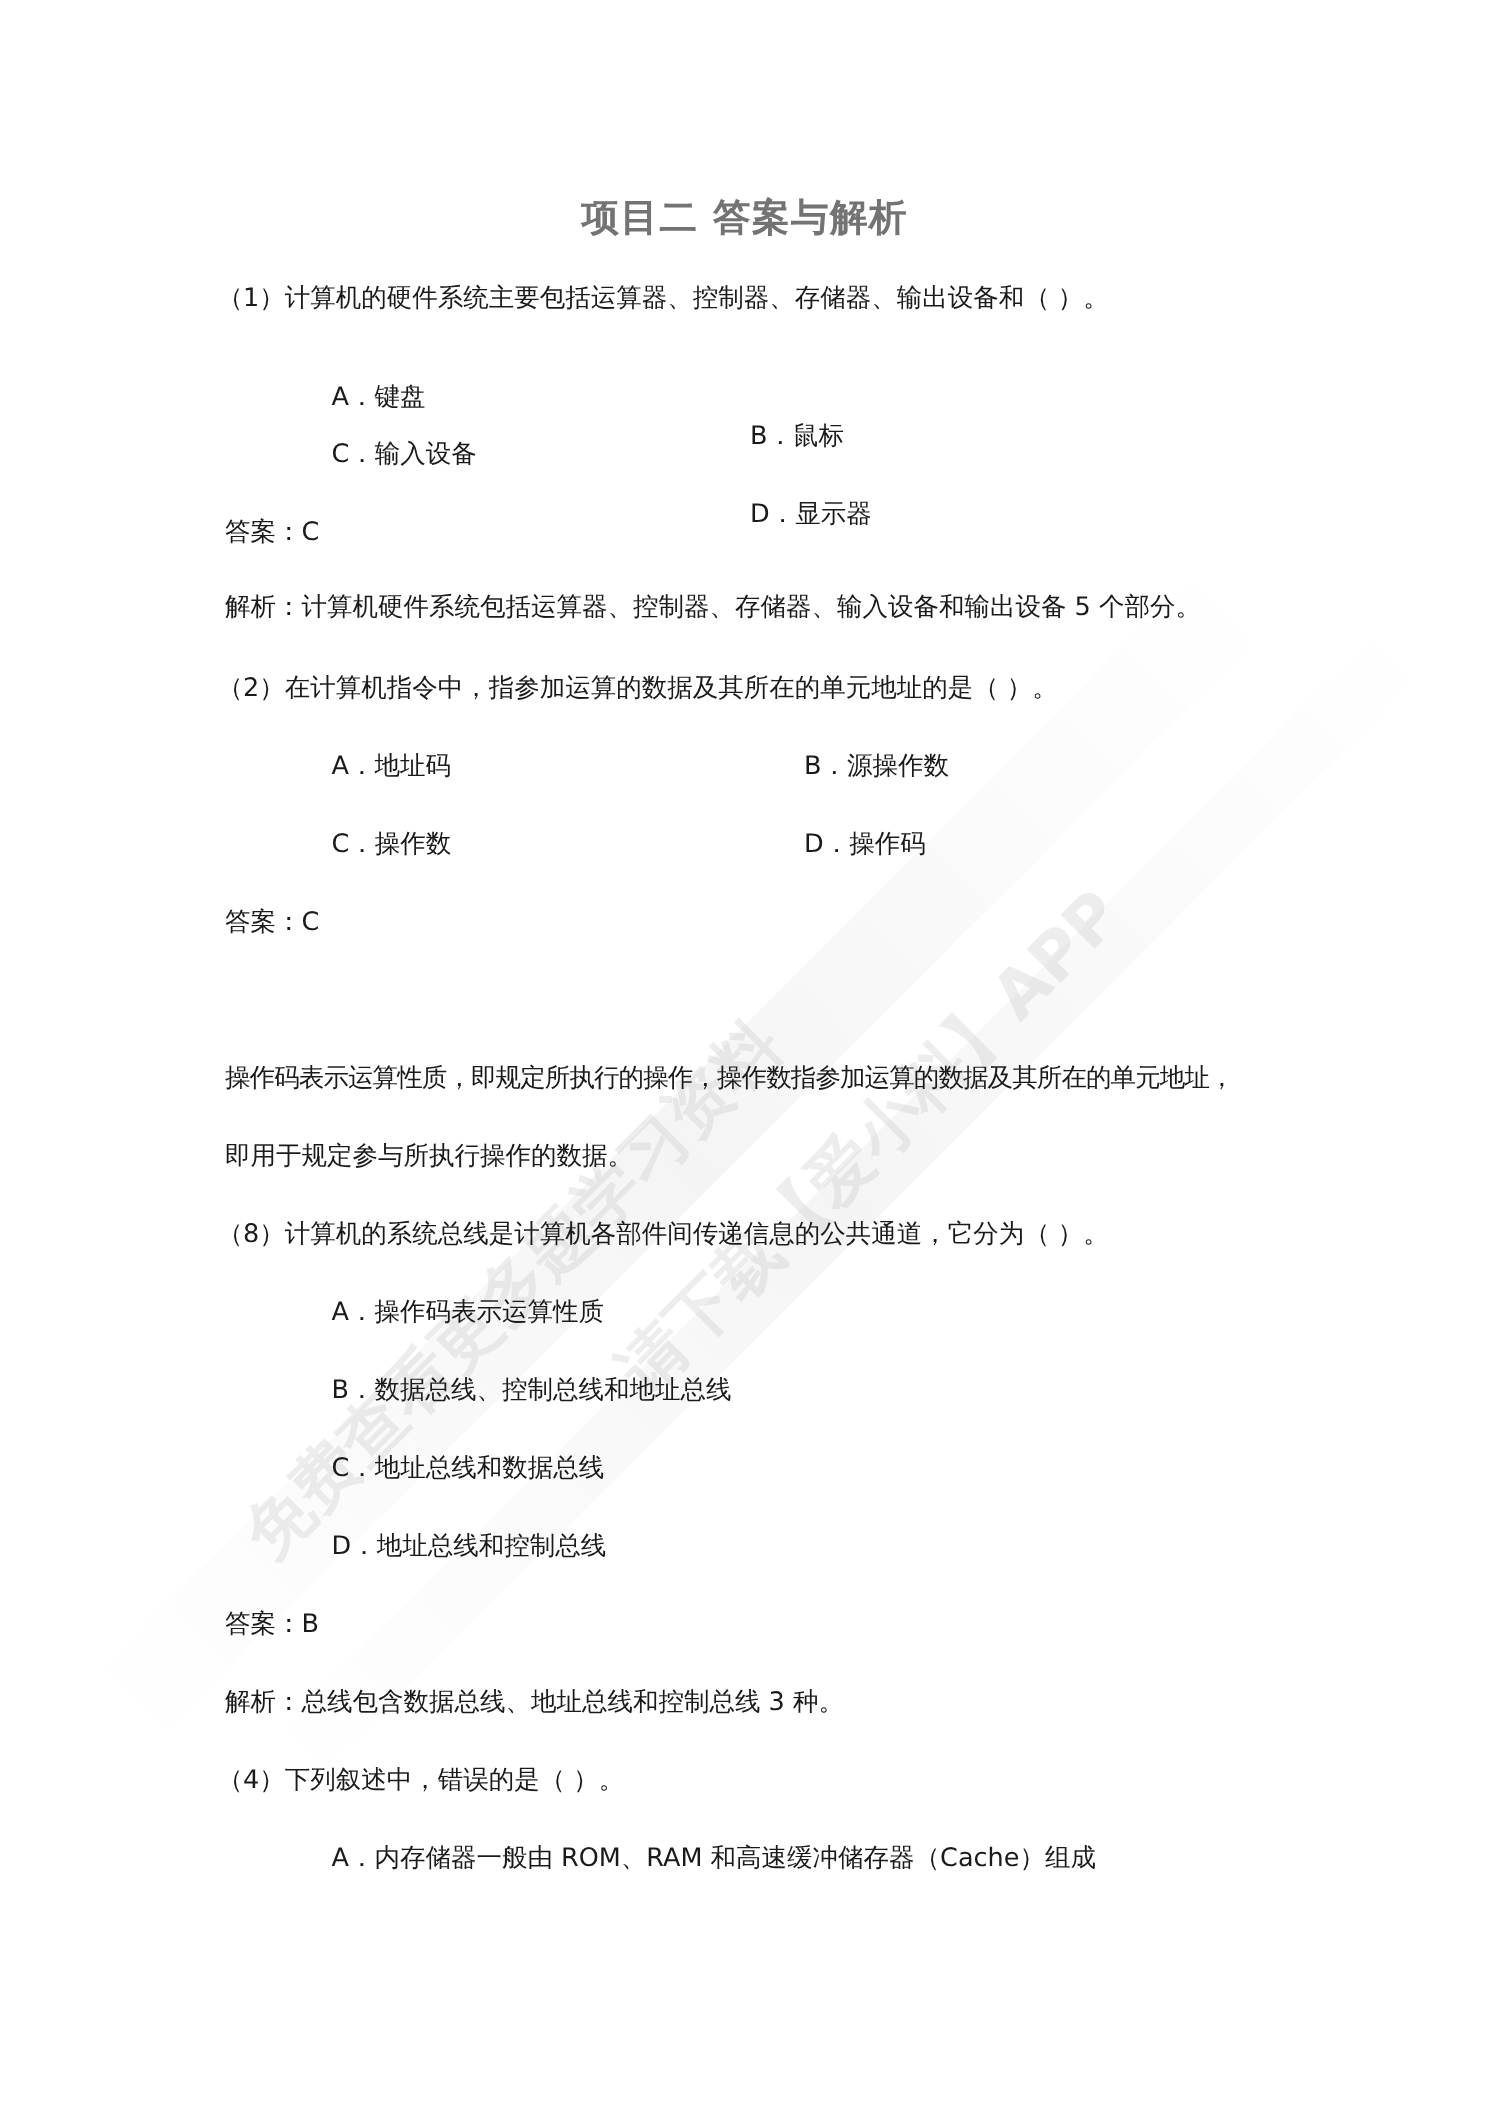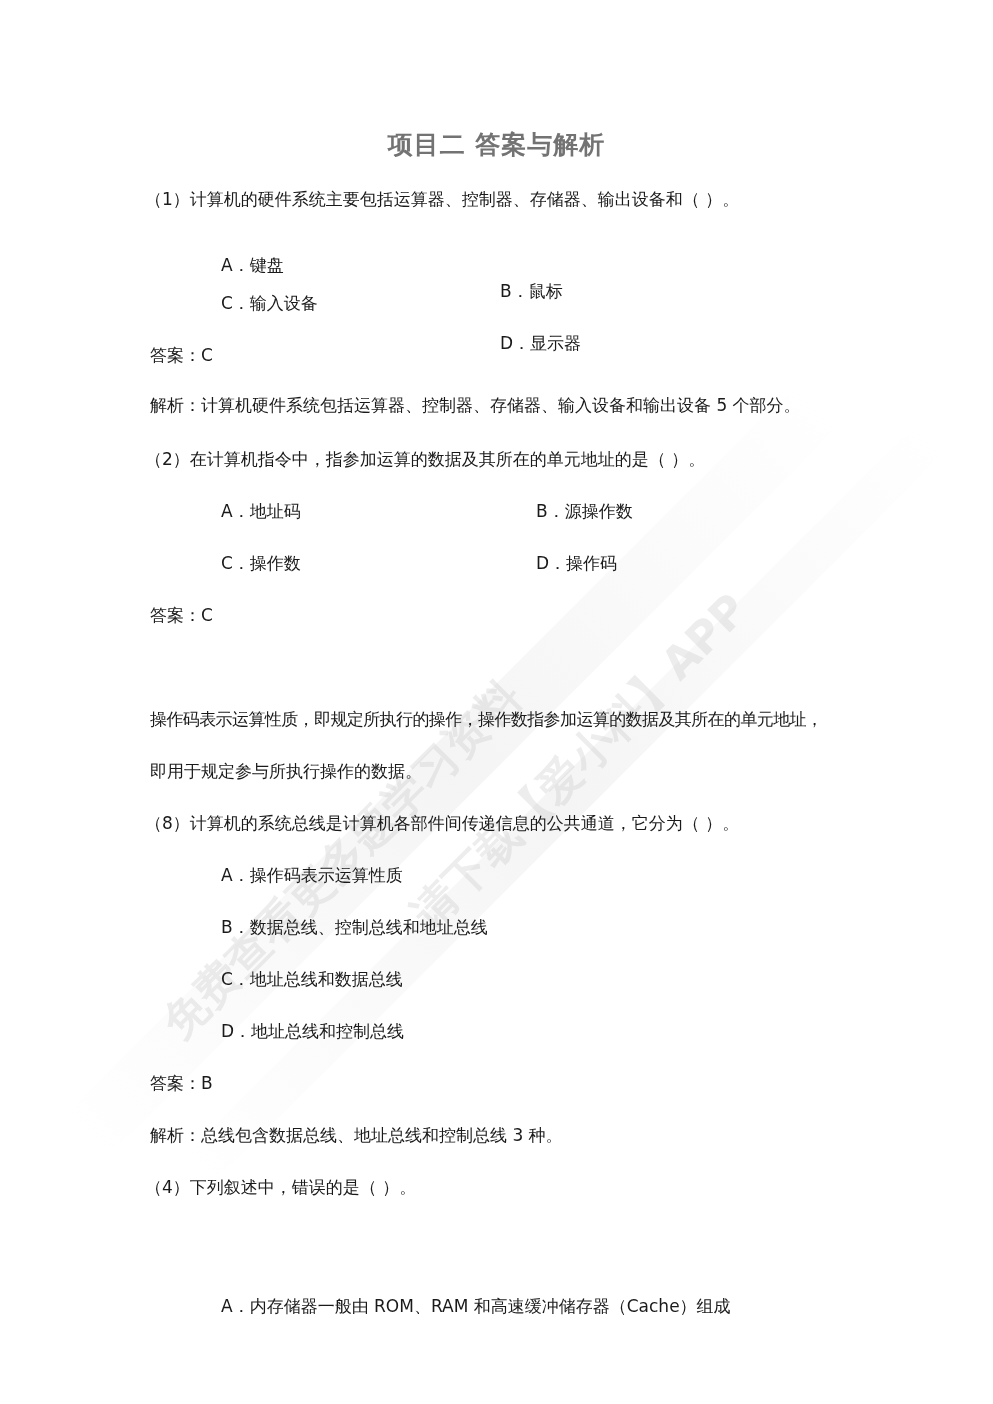--- a/index.html
+++ b/index.html
@@ -90,15 +90,15 @@
 
   <div class="line q" style="top:811px;">（8）计算机的系统总线是计算机各部件间传递信息的公共通道，它分为（      ）。</div>
   <div class="line opt-a" style="top:863px;">A．操作码表示运算性质</div>
   <div class="line opt-a" style="top:915px;">B．数据总线、控制总线和地址总线</div>
   <div class="line opt-a" style="top:967px;">C．地址总线和数据总线</div>
   <div class="line opt-a" style="top:1019px;">D．地址总线和控制总线</div>
   <div class="line ans" style="top:1071px;">答案：B</div>
   <div class="line exp" style="top:1123px;">解析：总线包含数据总线、地址总线和控制总线 3 种。</div>
 
   <div class="line q" style="top:1175px;">（4）下列叙述中，错误的是（      ）。</div>
-  <div class="line opt-a" style="top:1294px;">A．内存储器一般由 ROM、RAM 和高速缓冲储存器（Cache）组成</div>
+  <div class="line opt-a" style="top:1227px;">A．内存储器一般由 ROM、RAM 和高速缓冲储存器（Cache）组成</div>
 
 </div>
 
 </body></html>

